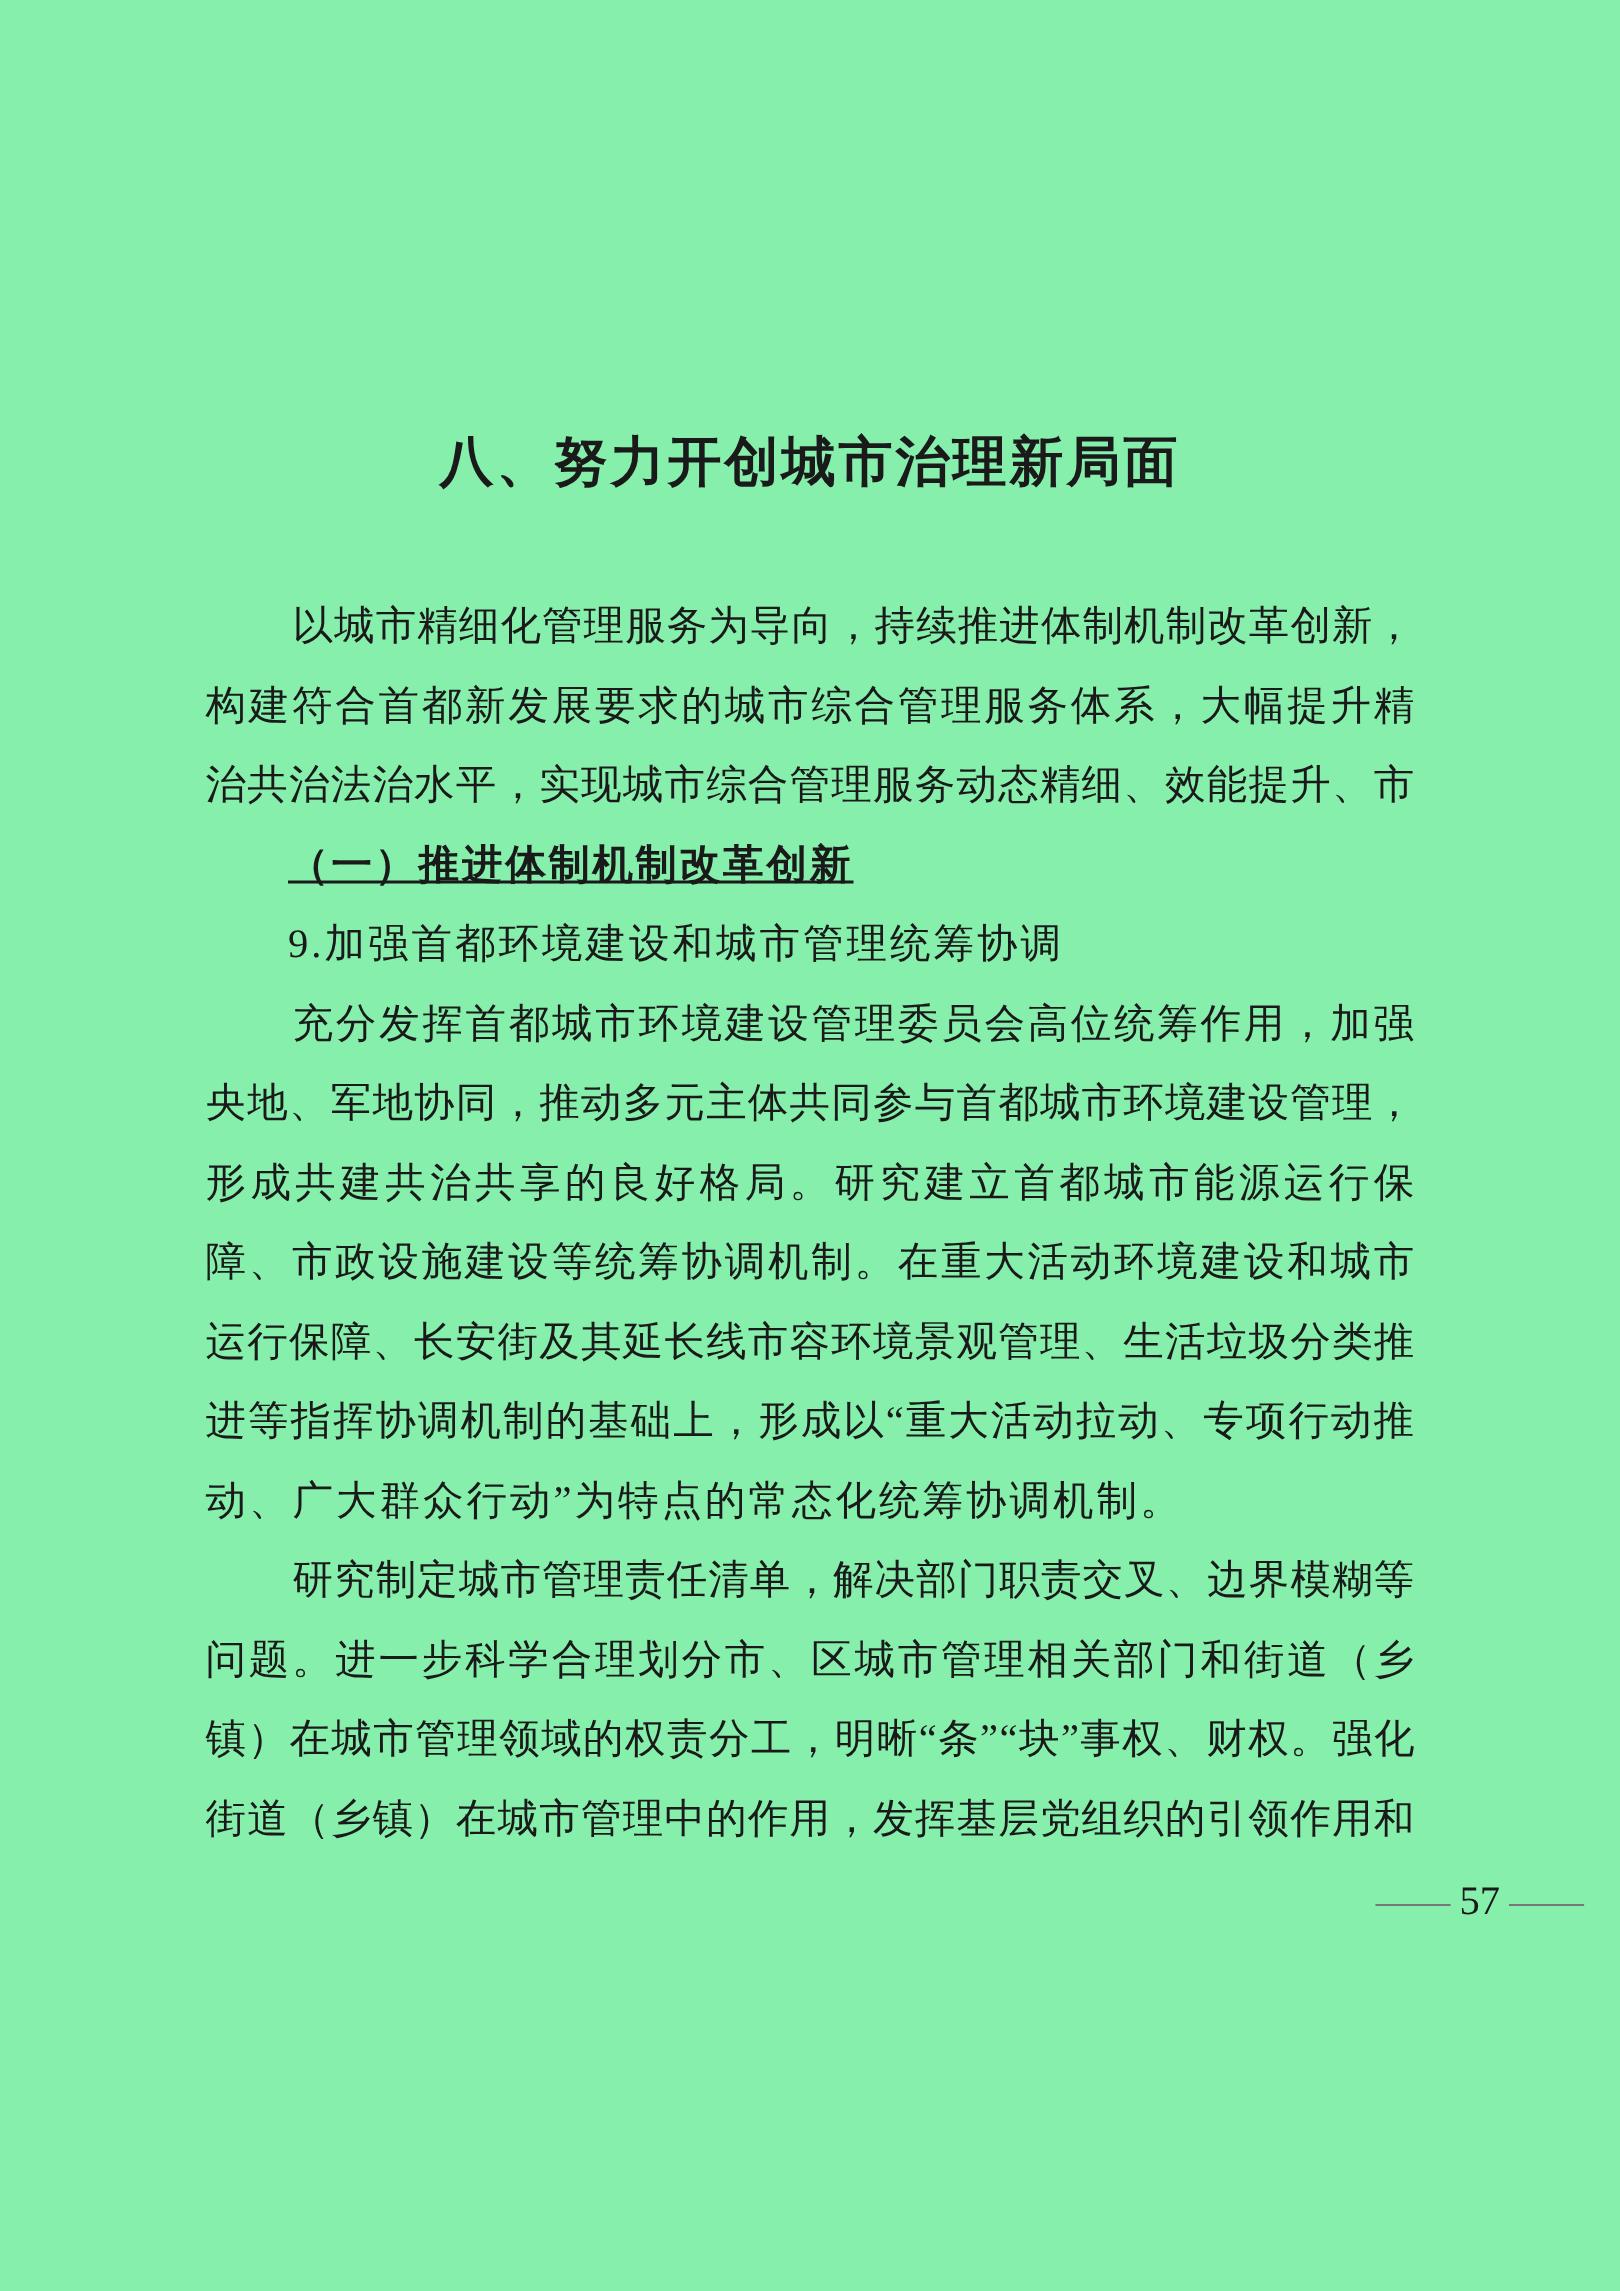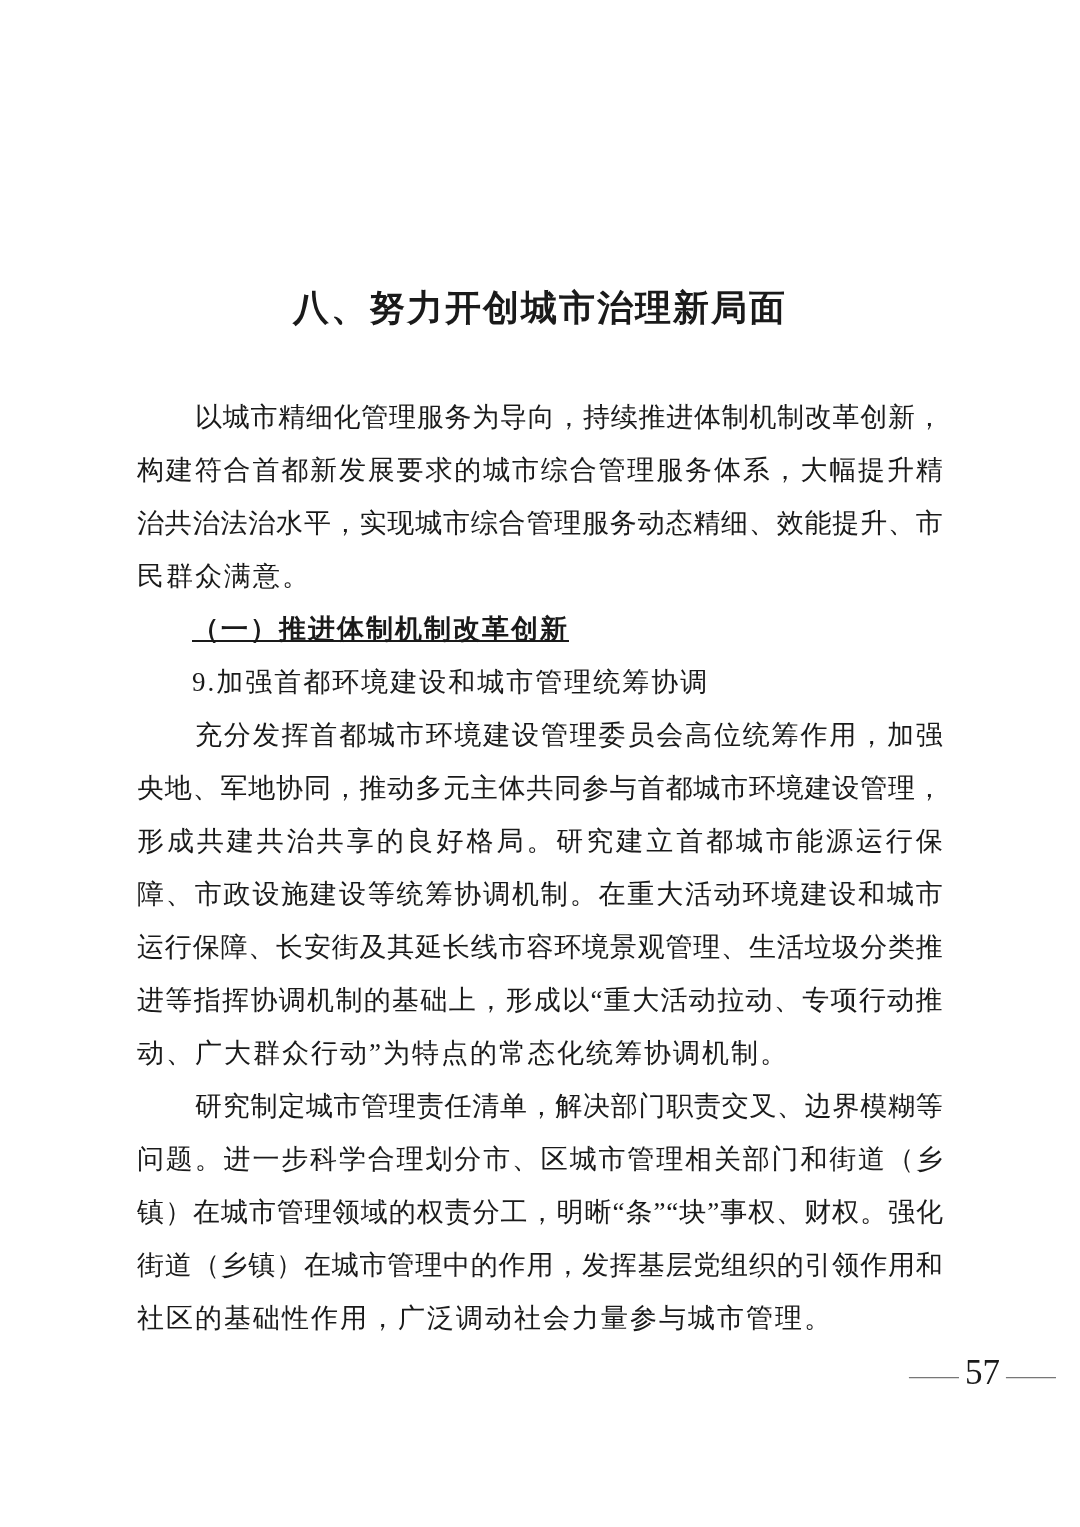--- a/index.html
+++ b/index.html
@@ -5,21 +5,21 @@
   html, body {
     margin: 0;
     padding: 0;
     background: #e8e8e8;
   }
   .page {
     position: relative;
     width: 1080px;
     height: 1527px;
     margin: 0 auto;
-    background: #ffffff;
+    background: #86efac;
     font-family: "Liberation Serif", "DejaVu Serif", serif;
     color: #1a1a1a;
     overflow: hidden;
   }
   .doc-title {
     margin: 284px 140px 0 140px;
     text-align: center;
     font-size: 36px;
     line-height: 48px;
     font-weight: bold;
@@ -52,21 +52,21 @@
     line-height: 52px;
   }
   .page-number .dash {
     display: inline-block;
     transform: scaleX(1.9);
     color: #777777;
   }
   .page-number .num {
     display: inline-block;
     margin: 0 18px;
-    font-size: 35px;
+    font-size: 27px;
     color: #1a1a1a;
   }
 </style>
 </head>
 <body>
 
 <div class="page">
   <div class="doc-title">八、努力开创城市治理新局面</div>
 
   <div class="doc-body">
@@ -154,21 +154,20 @@
           <span>精</span>
           <span>细</span>
           <span>、</span>
           <span>效</span>
           <span>能</span>
           <span>提</span>
           <span>升</span>
           <span>、</span>
           <span>市</span>
         </div>
-        <div class="line">民群众满意。</div>
       </div>
       <div class="block h2">
         <div class="line indent">（一）推进体制机制改革创新</div>
       </div>
       <div class="block h3">
         <div class="line indent">9.加强首都环境建设和城市管理统筹协调</div>
       </div>
       <div class="block body">
         <div class="line fill indent">
           <span>充</span>
@@ -469,20 +468,19 @@
           <span>党</span>
           <span>组</span>
           <span>织</span>
           <span>的</span>
           <span>引</span>
           <span>领</span>
           <span>作</span>
           <span>用</span>
           <span>和</span>
         </div>
-        <div class="line">社区的基础性作用，广泛调动社会力量参与城市管理。</div>
       </div>
     </div>
 
   <div class="page-number">
     <span class="dash">—</span><span class="num">57</span><span class="dash">—</span>
   </div>
 </div>
 
 </body></html>

